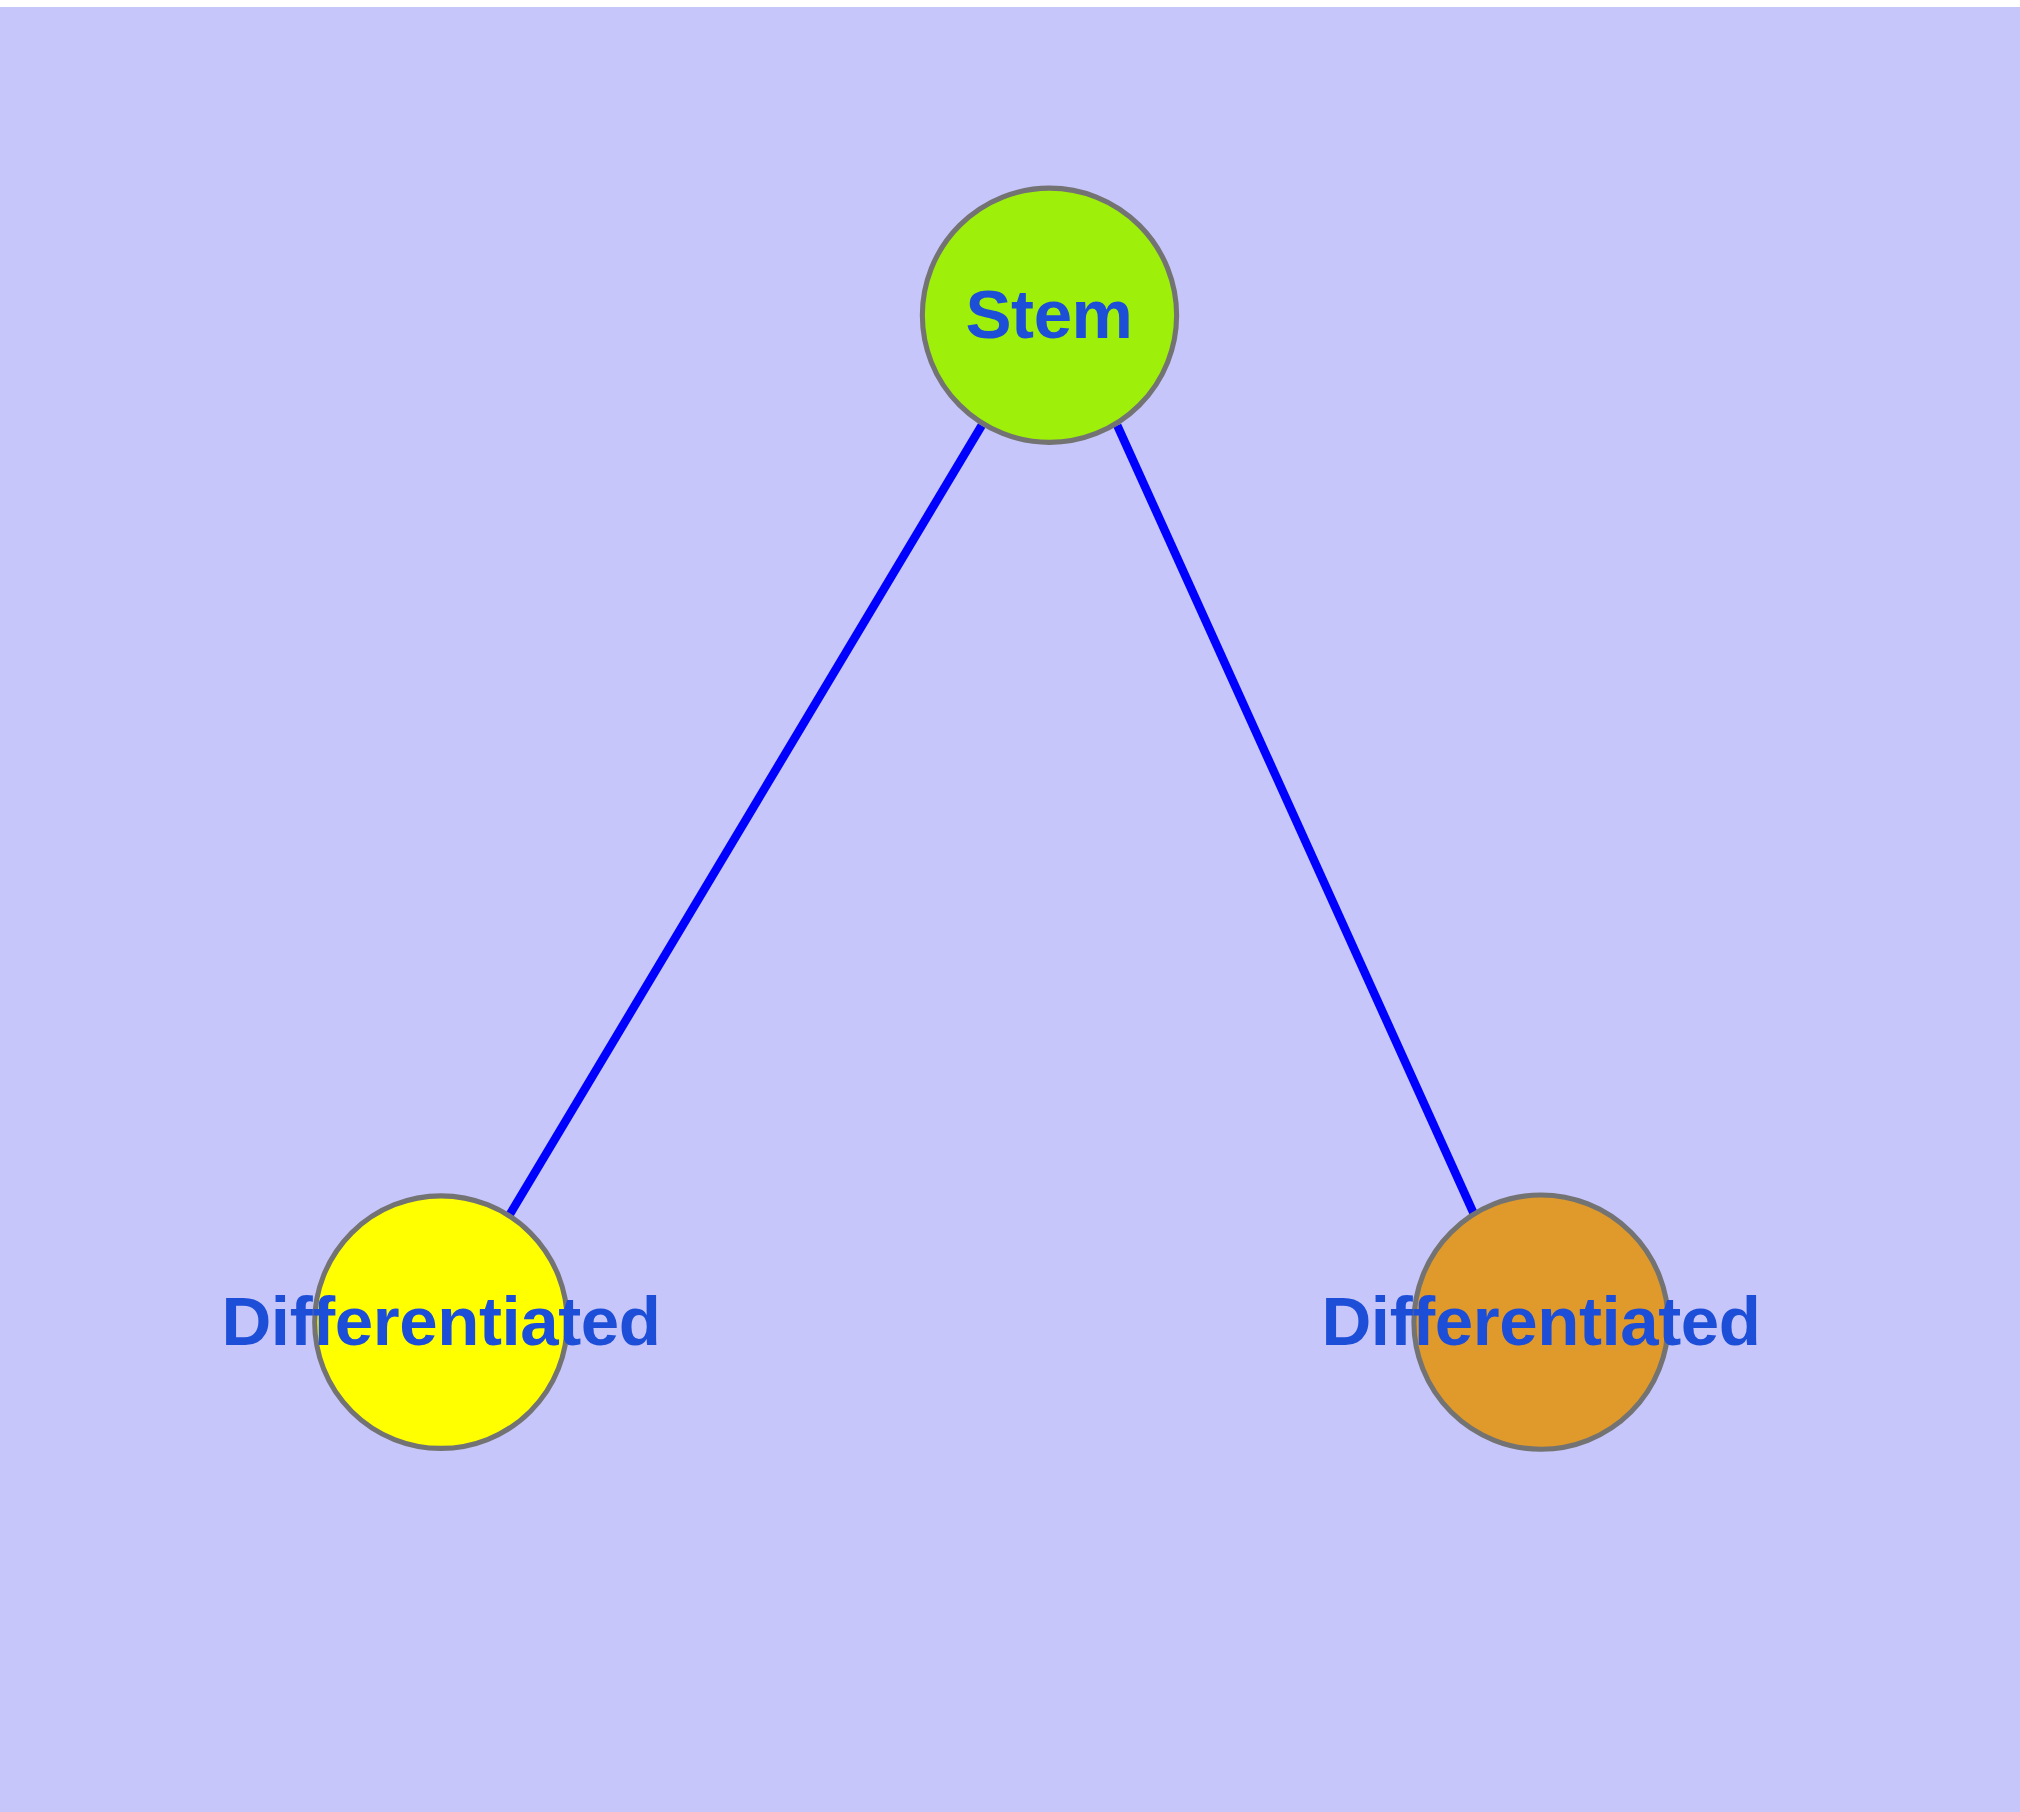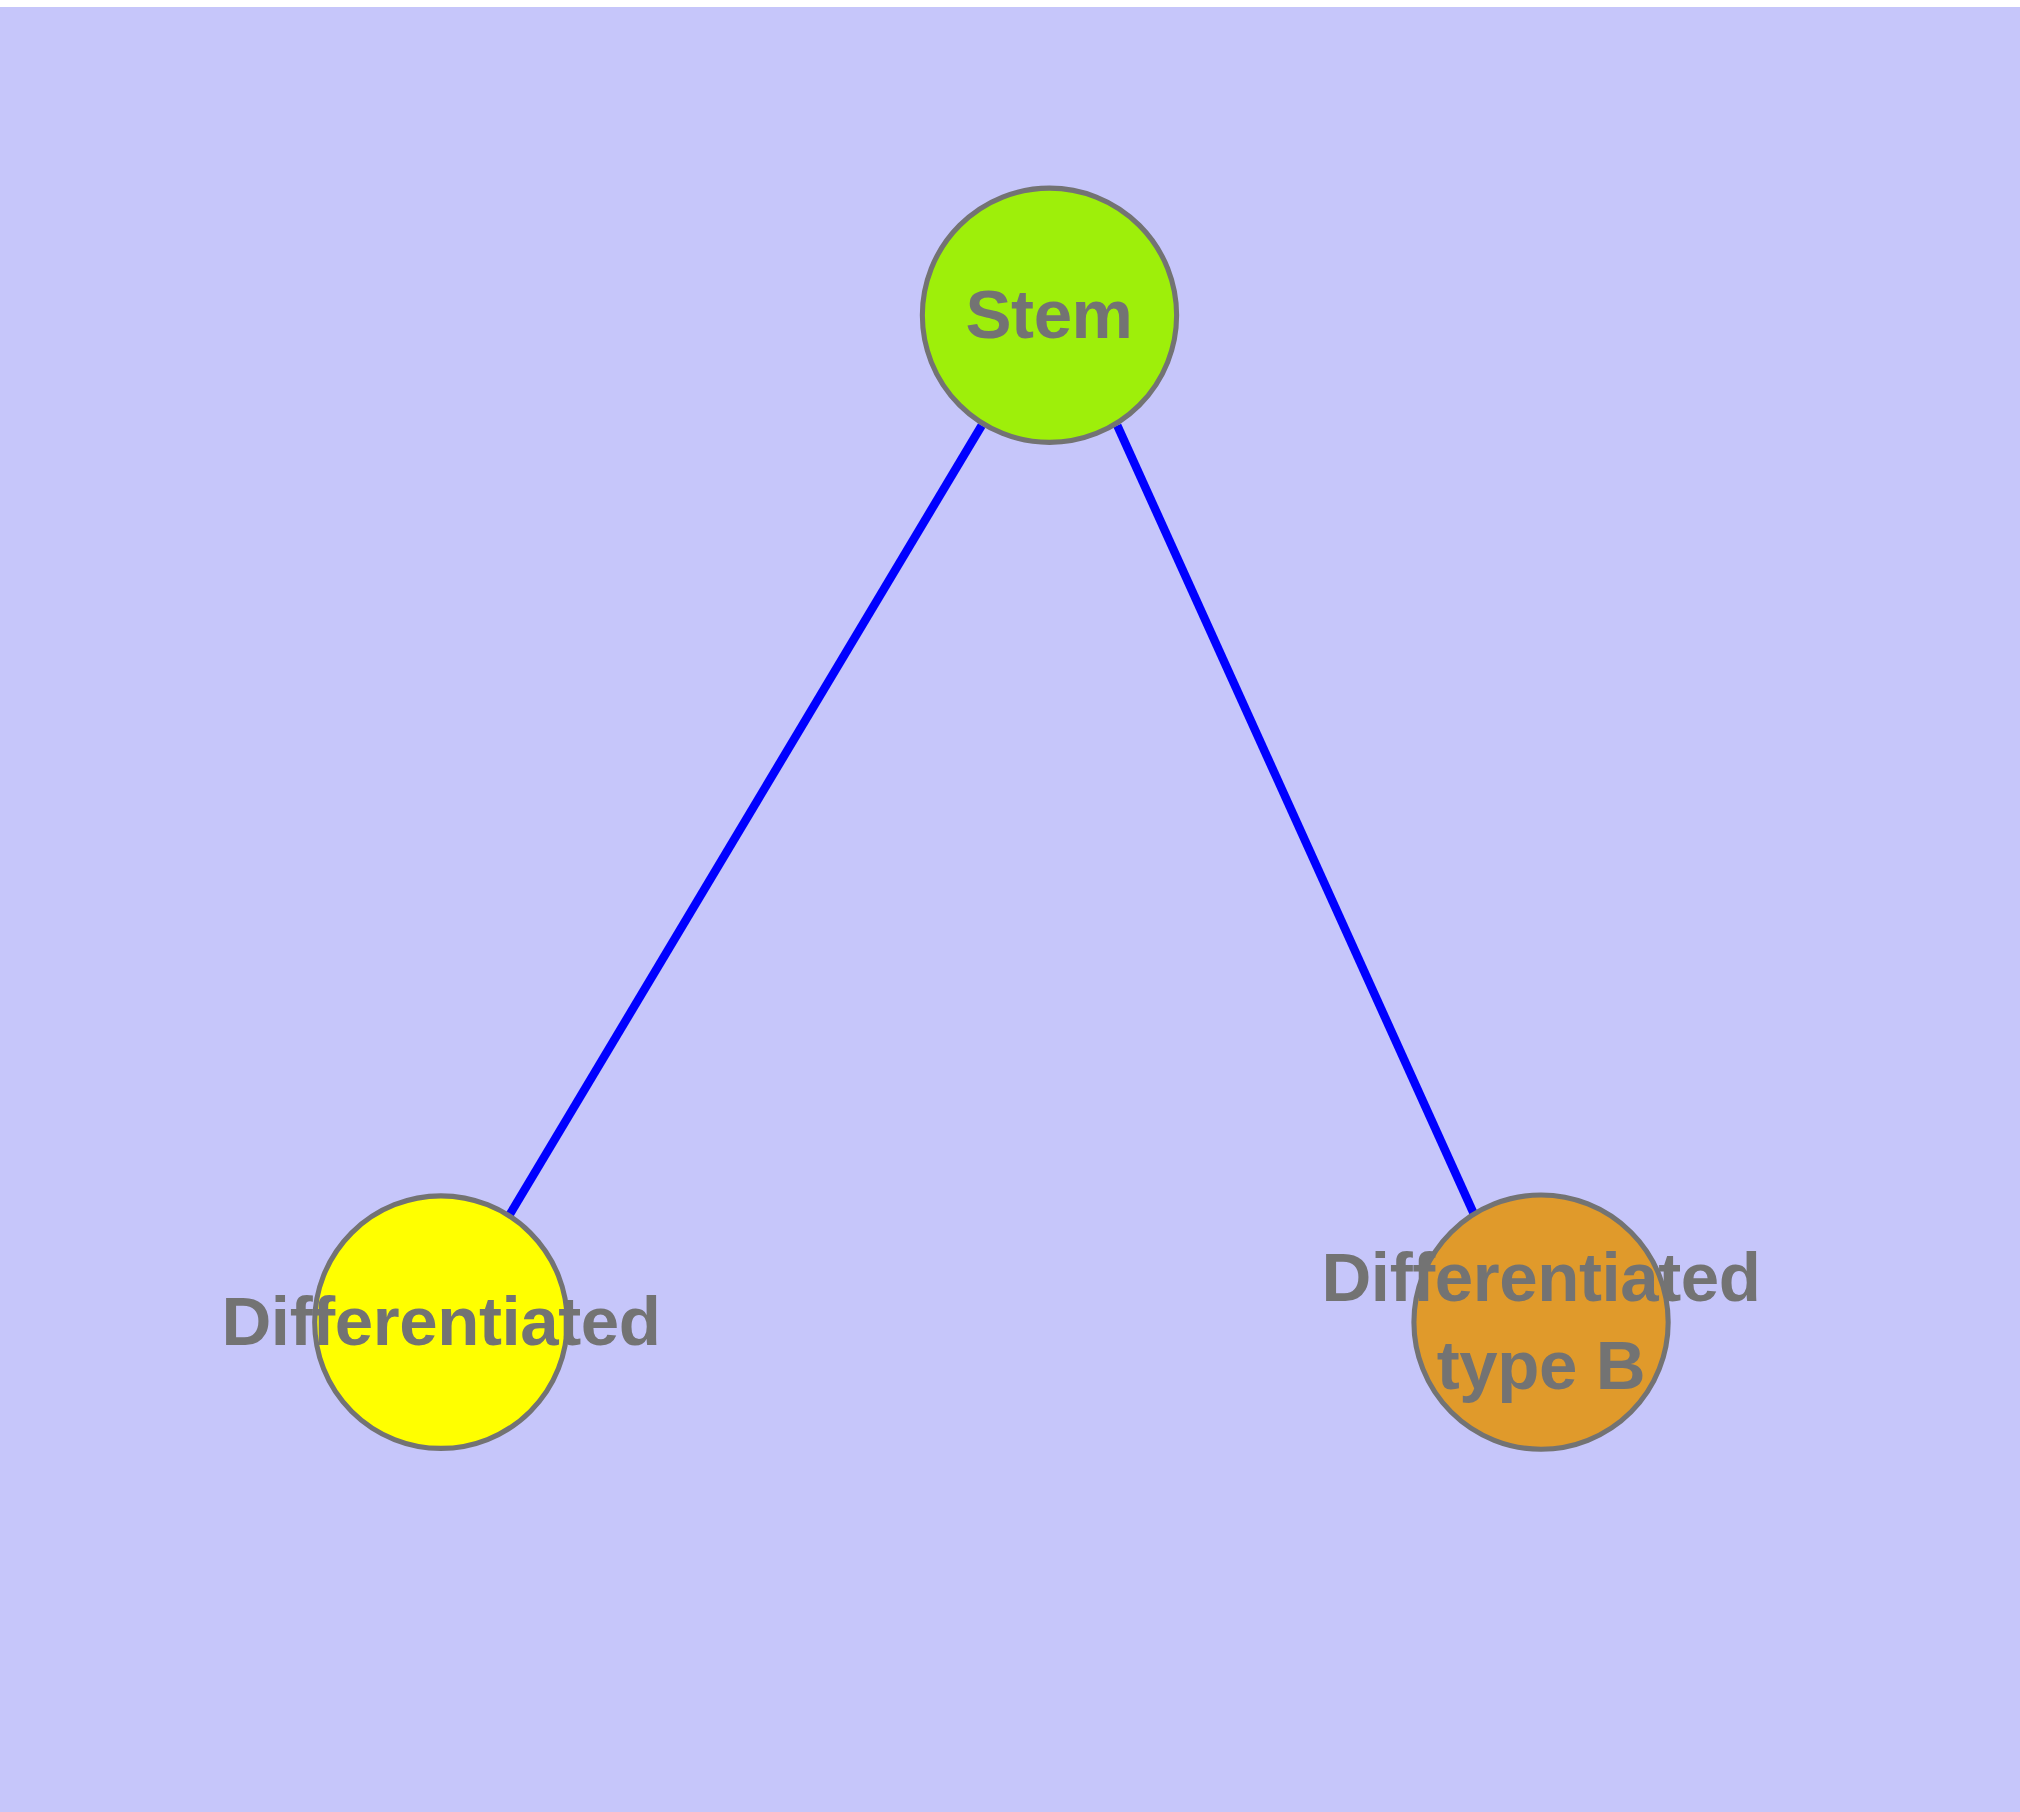--- a/index.html
+++ b/index.html
@@ -26,21 +26,21 @@
   #graph-svg {
     position: absolute;
     left: 0;
     top: 0;
     width: 2021px;
     height: 1812px;
   }
   .node-label {
     position: absolute;
     text-align: center;
-    color: #737373;
+    color: #1d4ed8;
     font-weight: bold;
     font-family: "Liberation Sans", sans-serif;
     white-space: nowrap;
     line-height: 1.28;
     letter-spacing: -0.4px;
     transform: translate(-50%, -50%);
     pointer-events: none;
   }
 </style>
 </head>
@@ -67,17 +67,16 @@
   <div class="node-label" style="left:1049px; top:315px; font-size:69px;">
     <div>Stem</div>
   </div>
 
   <div class="node-label" style="left:441px; top:1322px; font-size:69px;">
     <div>Differentiated</div>
   </div>
 
   <div class="node-label" style="left:1541px; top:1322px; font-size:69px;">
     <div>Differentiated</div>
-    <div>type B</div>
   </div>
 
 </div>
 
 
 </body></html>

